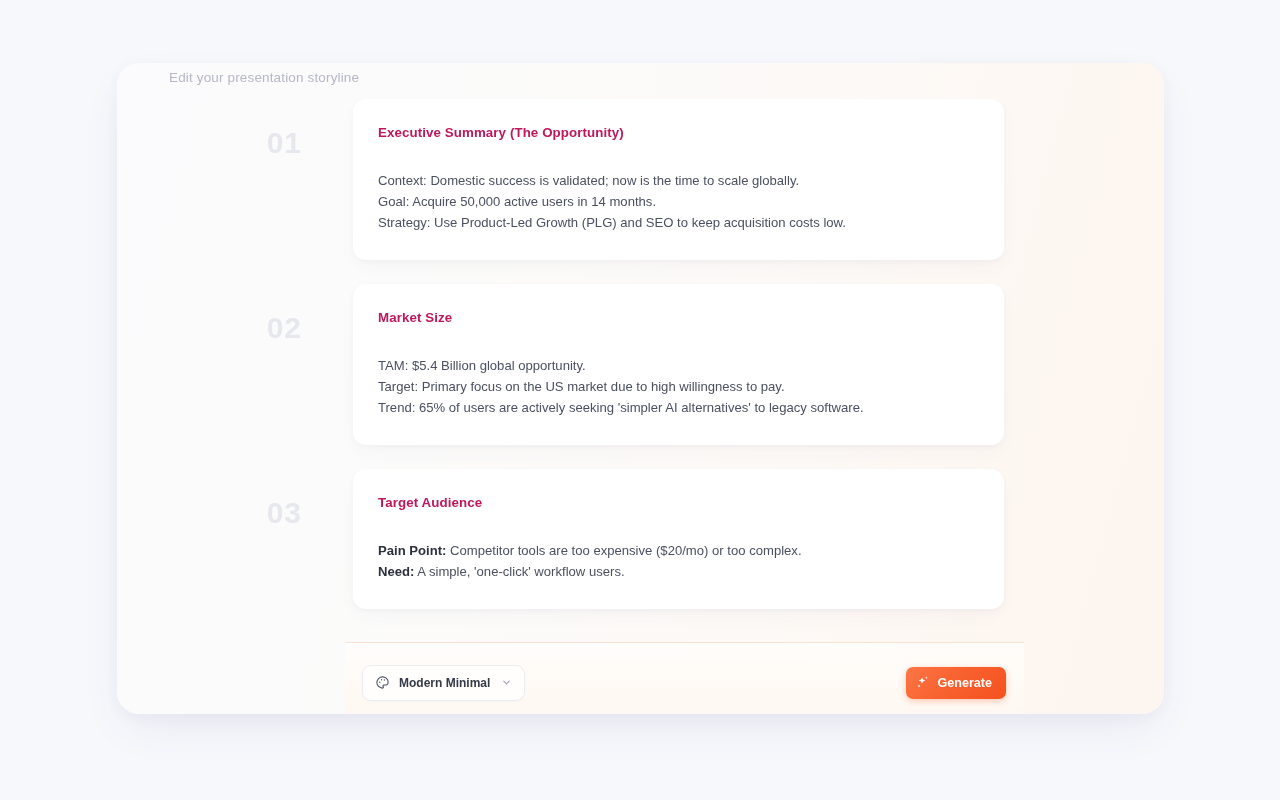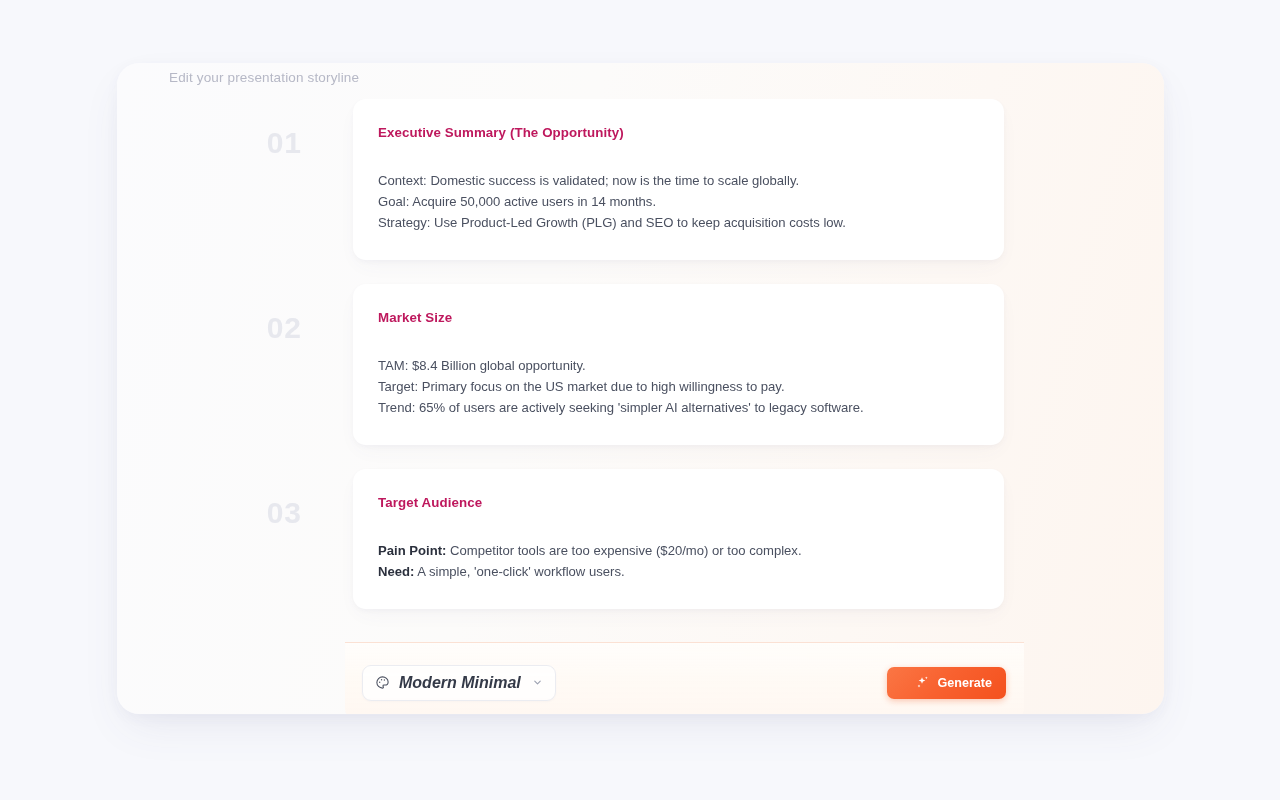--- a/index.html
+++ b/index.html
@@ -142,36 +142,35 @@
     height: 36px;
     padding: 0 12px 0 12px;
     background: rgba(255, 255, 255, 0.82);
     border: 1px solid #ebecf1;
     border-radius: 9px;
     cursor: pointer;
     box-shadow: 0 1px 2px rgba(80, 80, 130, 0.035);
   }
 
   .style-select-label {
-    font-size: 16px;
+    font-size: 12px;
     font-weight: bold;
     color: #343a48;
     white-space: nowrap;
-    font-style: italic;
   }
 
   .palette-icon { display: block; width: 15px; height: 15px; }
   .chevron-icon { display: block; width: 11px; height: 11px; margin-left: 2px; }
 
   .generate-button {
     display: flex;
     align-items: center;
     gap: 7px;
     height: 32px;
-    padding: 0 14px 0 28px;
+    padding: 0 14px 0 9px;
     border: none;
     border-radius: 7px;
     background: linear-gradient(135deg, #fb7644 0%, #f8612f 48%, #f4511e 100%);
     box-shadow: 0 2px 6px rgba(244, 90, 35, 0.32);
     cursor: pointer;
     font-family: "Liberation Sans", sans-serif;
   }
 
   .generate-label {
     font-size: 12.6px;
@@ -208,21 +207,21 @@
         </div>
       </div>
     </div>
 
     <div class="slide-row">
       <div class="slide-number">02</div>
       <div class="slide-card">
         <div class="card-title">Market Size</div>
         <div class="card-body">
           <div class="bullet-line">
-            <span class="bullet-label"></span><span>TAM: $8.4 Billion global opportunity.</span>
+            <span class="bullet-label"></span><span>TAM: $5.4 Billion global opportunity.</span>
           </div>
           <div class="bullet-line">
             <span class="bullet-label"></span><span>Target: Primary focus on the US market due to high willingness to pay.</span>
           </div>
           <div class="bullet-line">
             <span class="bullet-label"></span><span>Trend: 65% of users are actively seeking 'simpler AI alternatives' to legacy software.</span>
           </div>
         </div>
       </div>
     </div>

